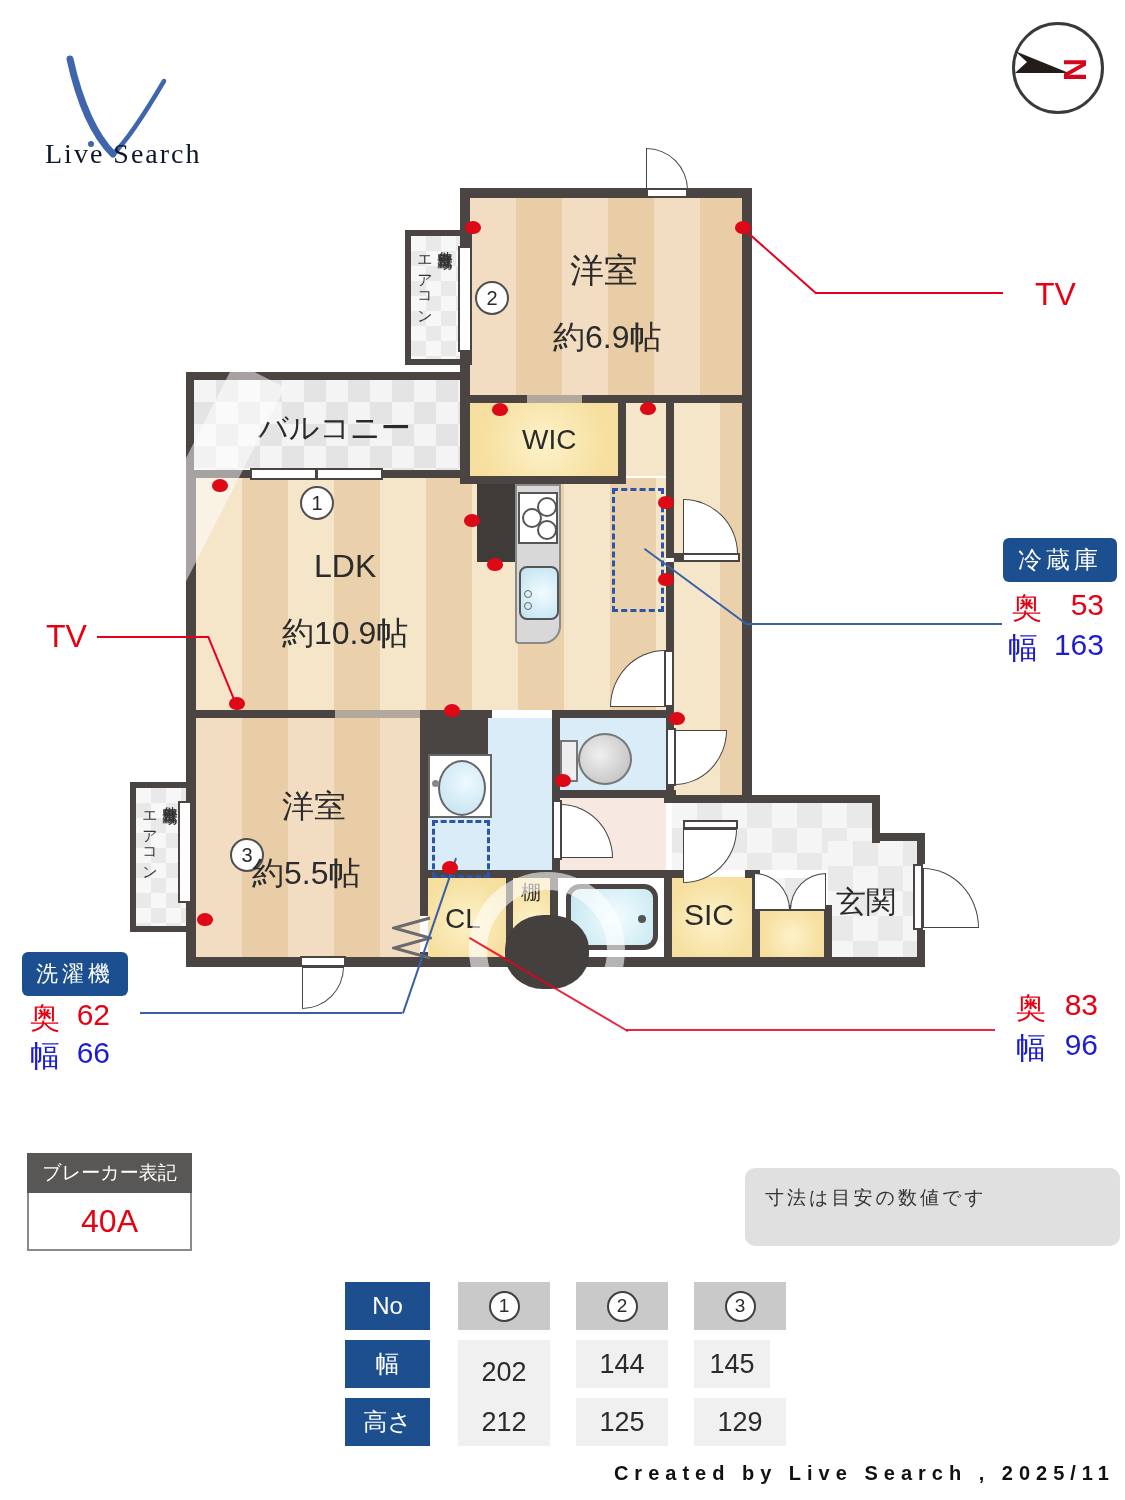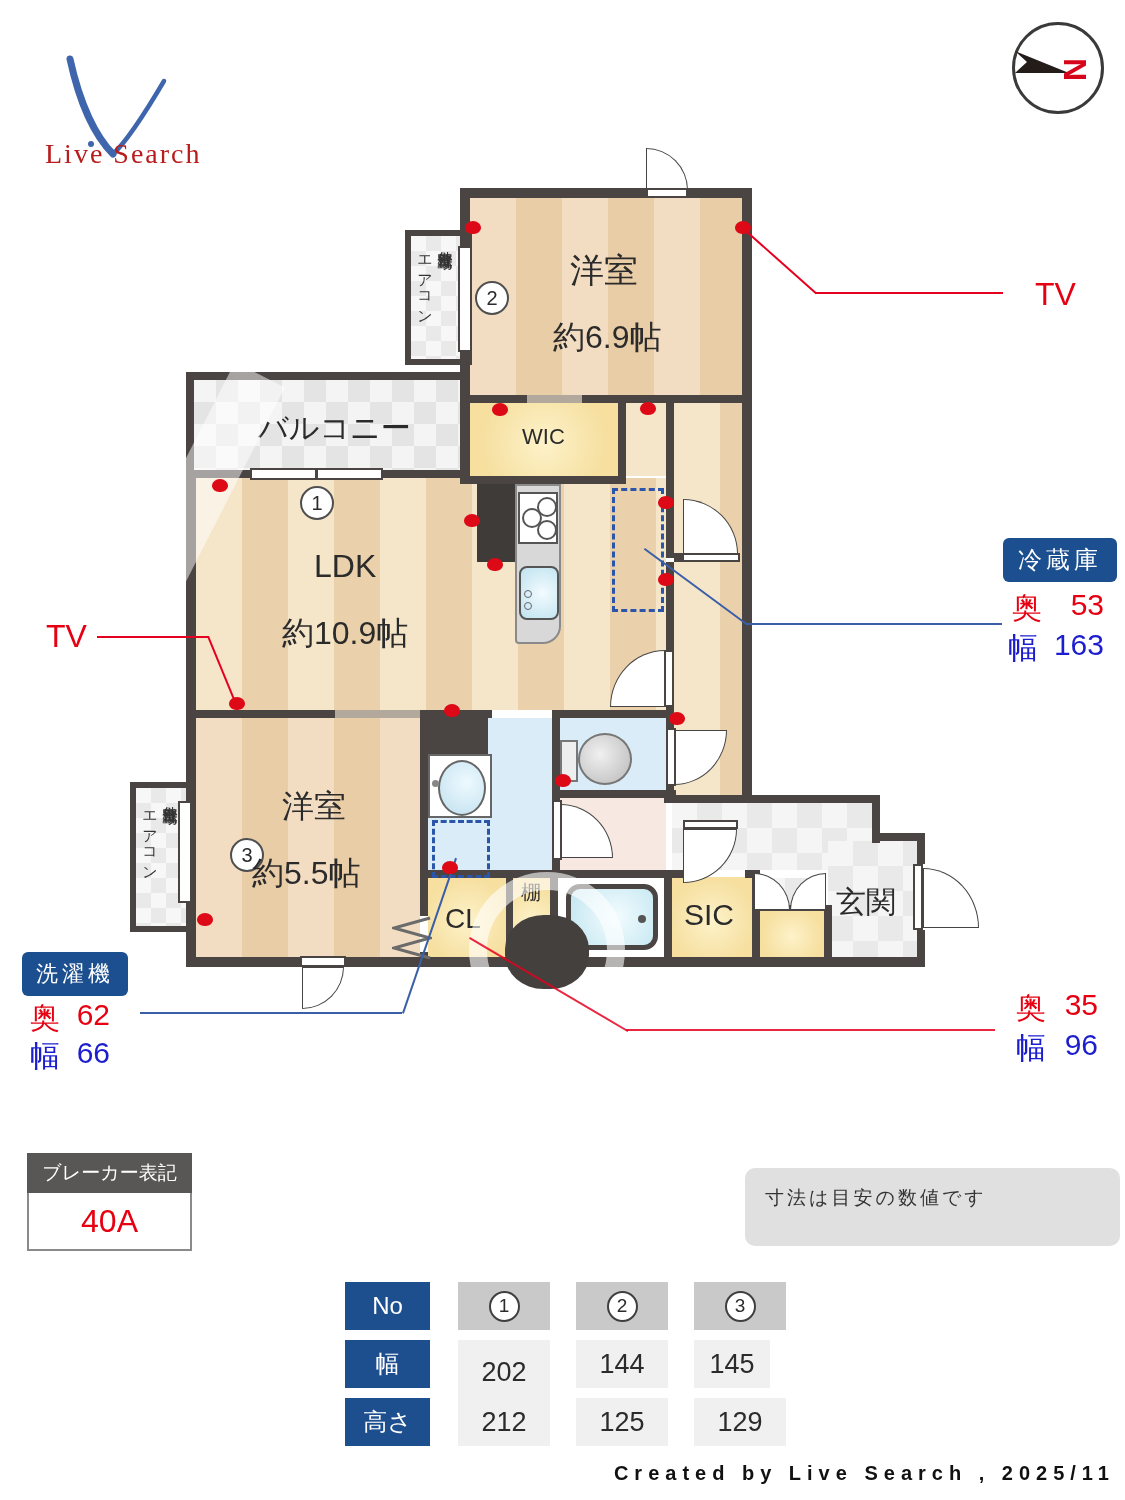--- a/index.html
+++ b/index.html
@@ -49,21 +49,21 @@
 </head>
 <body>
 
 <div id="page">
 
   <div class="abs" style="left:50px;top:55px;width:180px;height:120px;z-index:10;">
     <svg width="170" height="115">
       <path d="M20,4 C30,50 46,82 63,99" stroke="#3f66ad" stroke-width="7" fill="none" stroke-linecap="round"></path>
       <path d="M114,26 C94,60 76,87 63,99" stroke="#3f66ad" stroke-width="4.5" fill="none" stroke-linecap="round"></path>
     </svg>
-    <div class="abs" style="left:-5px;top:83px;font-family:'Liberation Serif','DejaVu Serif',serif;font-size:28px;color:#b91c1c;letter-spacing:2px;">Live Search</div>
+    <div class="abs" style="left:-5px;top:83px;font-family:'Liberation Serif','DejaVu Serif',serif;font-size:28px;color:#0f172a;letter-spacing:2px;">Live Search</div>
     <div class="abs" style="left:38px;top:86px;width:6px;height:6px;border-radius:50%;background:#3f66ad;"></div>
   </div>
 
   <div class="abs" style="left:1012px;top:22px;width:92px;height:92px;border:3px solid #3a3a3a;border-radius:50%;box-sizing:border-box;z-index:10;">
     <svg width="86" height="86" style="position:absolute;left:0;top:0;">
       <polygon points="0,26 54,48 0,48 12,37" fill="#231c19"></polygon>
     </svg>
     <div class="abs" style="left:48px;top:26px;color:#d6051c;font-size:32px;font-weight:bold;transform:rotate(90deg);">N</div>
   </div>
 
@@ -214,21 +214,21 @@
     <div class="mark" style="left:475px;top:281px;">
         <span>2</span>
       </div>
     <div class="mark" style="left:230px;top:838px;">
         <span>3</span>
       </div>
 
     <div class="rlabel" style="left:570px;top:248px;font-size:34px;">洋室</div>
     <div class="rlabel" style="left:553px;top:316px;font-size:32px;">約6.9帖</div>
     <div class="rlabel" style="left:258px;top:408px;font-size:30px;">バルコニー</div>
-    <div class="rlabel" style="left:522px;top:424px;font-size:22px;">WIC</div>
+    <div class="rlabel" style="left:522px;top:424px;font-size:28px;">WIC</div>
     <div class="rlabel" style="left:314px;top:548px;font-size:32px;">LDK</div>
     <div class="rlabel" style="left:282px;top:612px;font-size:32px;">約10.9帖</div>
     <div class="rlabel" style="left:282px;top:785px;font-size:32px;">洋室</div>
     <div class="rlabel" style="left:252px;top:852px;font-size:32px;">約5.5帖</div>
     <div class="rlabel" style="left:445px;top:903px;font-size:28px;">CL</div>
     <div class="rlabel" style="left:521px;top:879px;font-size:20px;">棚</div>
     <div class="rlabel" style="left:684px;top:898px;font-size:30px;">SIC</div>
     <div class="rlabel" style="left:836px;top:882px;font-size:30px;">玄関</div>
 
     <div class="wm" style="left:235px;top:362px;width:56px;height:660px;transform:rotate(27deg);transform-origin:top left;"></div>
@@ -265,21 +265,21 @@
       <span class="dimred">奥</span>
       <span class="dimred">62</span>
     </div>
     <div class="dimrow" style="left:30px;top:1036px;width:80px;">
       <span class="dimblue">幅</span>
       <span class="dimblue">66</span>
     </div>
 
     <div class="dimrow" style="left:1016px;top:988px;width:82px;">
       <span class="dimred">奥</span>
-      <span class="dimred">35</span>
+      <span class="dimred">83</span>
     </div>
     <div class="dimrow" style="left:1016px;top:1028px;width:82px;">
       <span class="dimblue">幅</span>
       <span class="dimblue">96</span>
     </div>
   </div>
 
   <div class="abs" style="left:27px;top:1153px;width:165px;height:100px;z-index:10;">
     <div style="height:40px;background:#595755;color:#fff;display:flex;align-items:center;justify-content:center;font-size:19px;">ブレーカー表記</div>
     <div style="height:58px;background:#fff;border:2px solid #8a8a8a;border-top:none;box-sizing:border-box;display:flex;align-items:center;justify-content:center;font-size:32px;color:#e60012;">40A</div>

